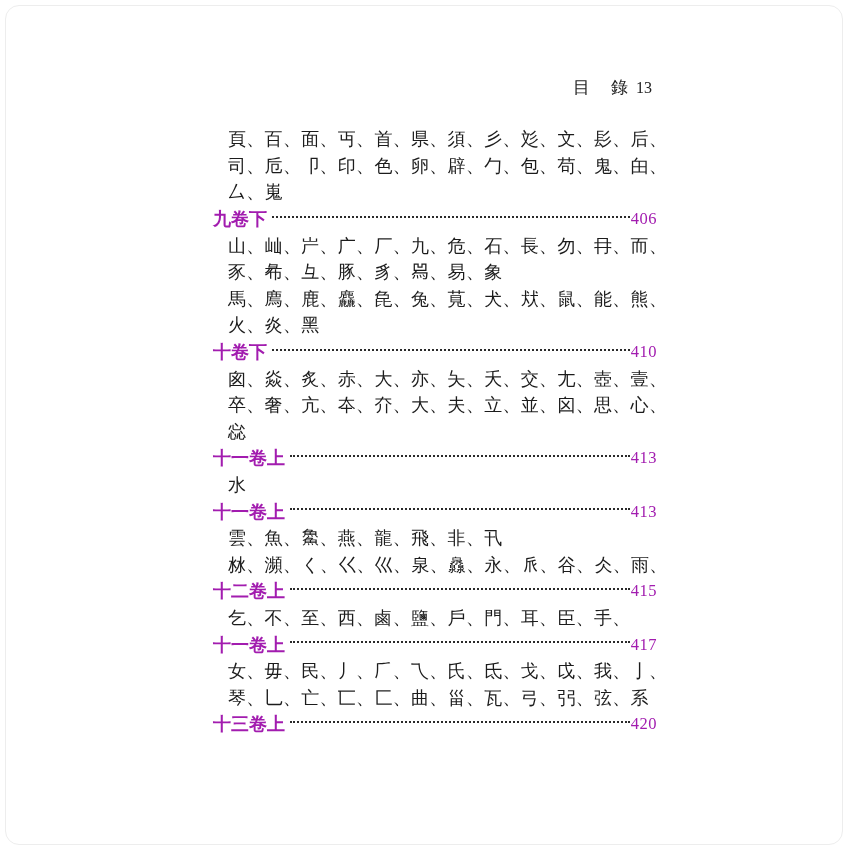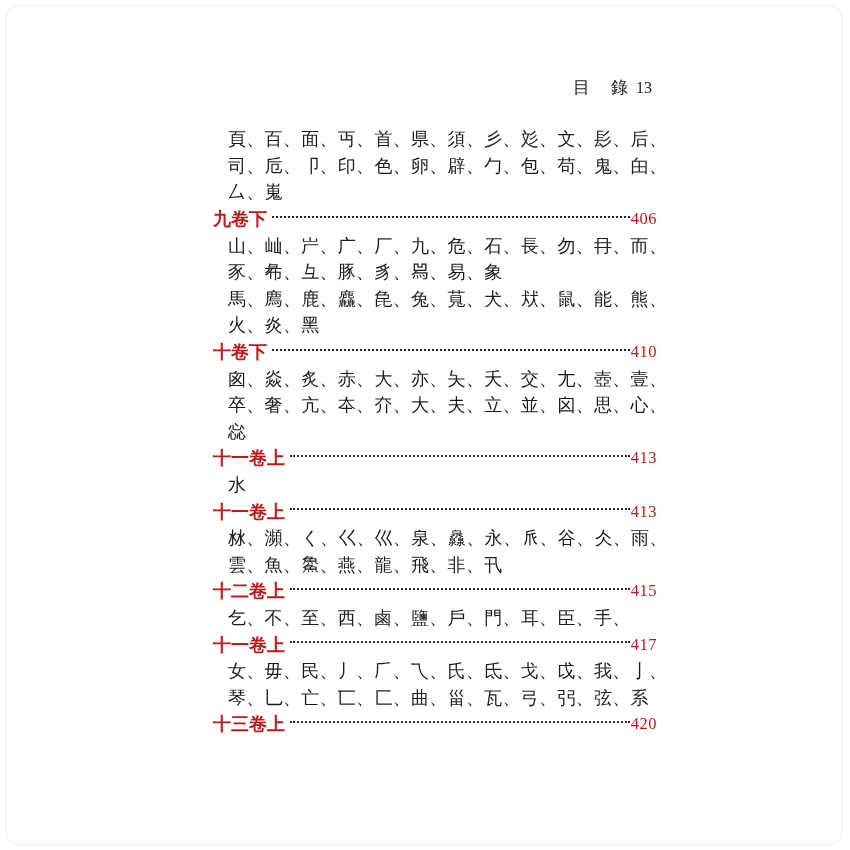--- a/index.html
+++ b/index.html
@@ -53,21 +53,21 @@
     white-space: nowrap;
   }
   .row.chars {
     padding-left: 15px;
     letter-spacing: 0.3px;
     color: #1c1c1c;
     text-align: center;
   }
   .row.section {
     font-weight: bold;
-    color: #b91c1c;
+    color: #a21caf;
   }
   .row.section .sec-title {
     flex: 0 0 auto;
   }
   .row.section .leader {
     flex: 1 1 auto;
     border-bottom: 2px dotted #2a2a2a;
     margin: 0 1px 5px 5px;
     height: 0;
   }
@@ -137,24 +137,24 @@
       </div>
       <div class="row chars">
         <span>水</span>
       </div>
       <div class="row section">
         <span class="sec-title">十一卷上</span>
         <span class="leader"></span>
         <span class="num">413</span>
       </div>
       <div class="row chars">
-        <span>沝、瀕、く、巜、巛、泉、灥、永、𠂢、谷、仌、雨、</span>
+        <span>雲、魚、𩺰、燕、龍、飛、非、卂</span>
       </div>
       <div class="row chars">
-        <span>雲、魚、𩺰、燕、龍、飛、非、卂</span>
+        <span>沝、瀕、く、巜、巛、泉、灥、永、𠂢、谷、仌、雨、</span>
       </div>
       <div class="row section">
         <span class="sec-title">十二卷上</span>
         <span class="leader"></span>
         <span class="num">415</span>
       </div>
       <div class="row chars">
         <span>乞、不、至、西、鹵、鹽、戶、門、耳、臣、手、𠦬</span>
       </div>
       <div class="row section">

